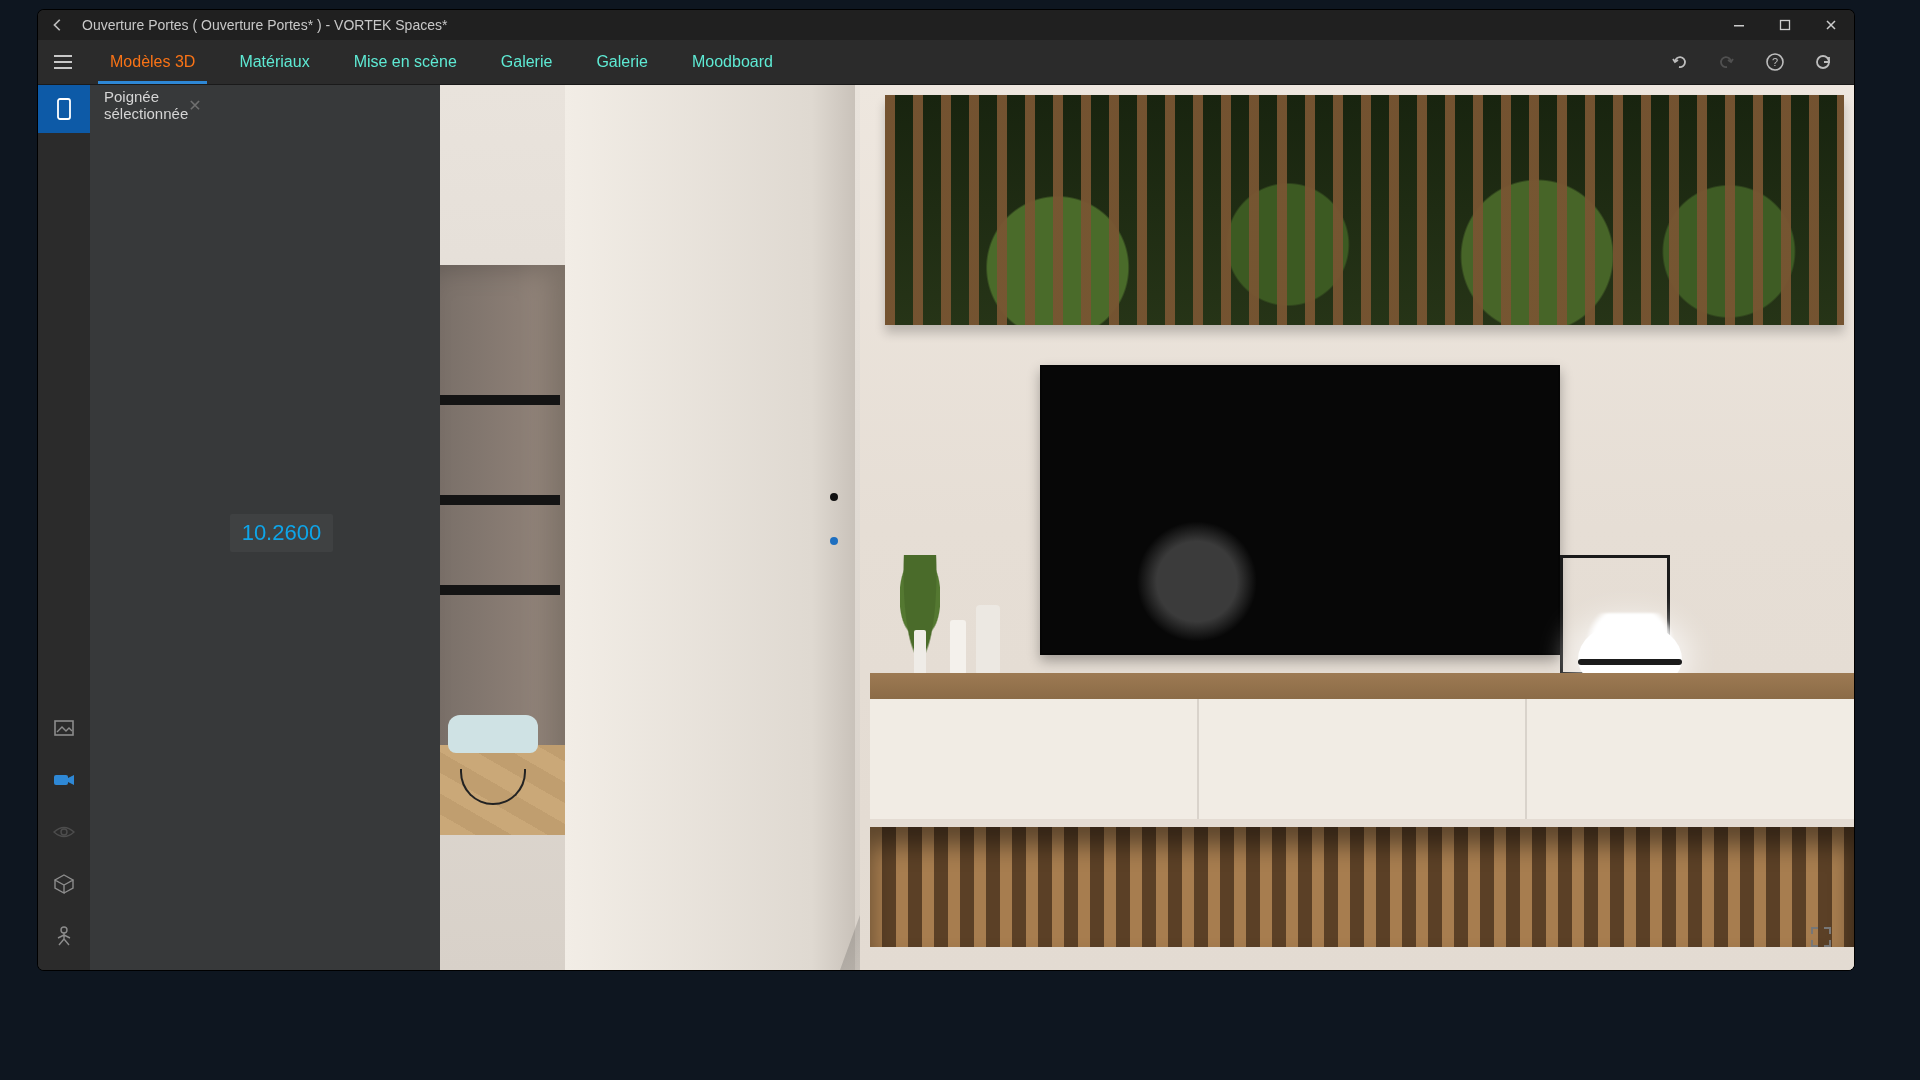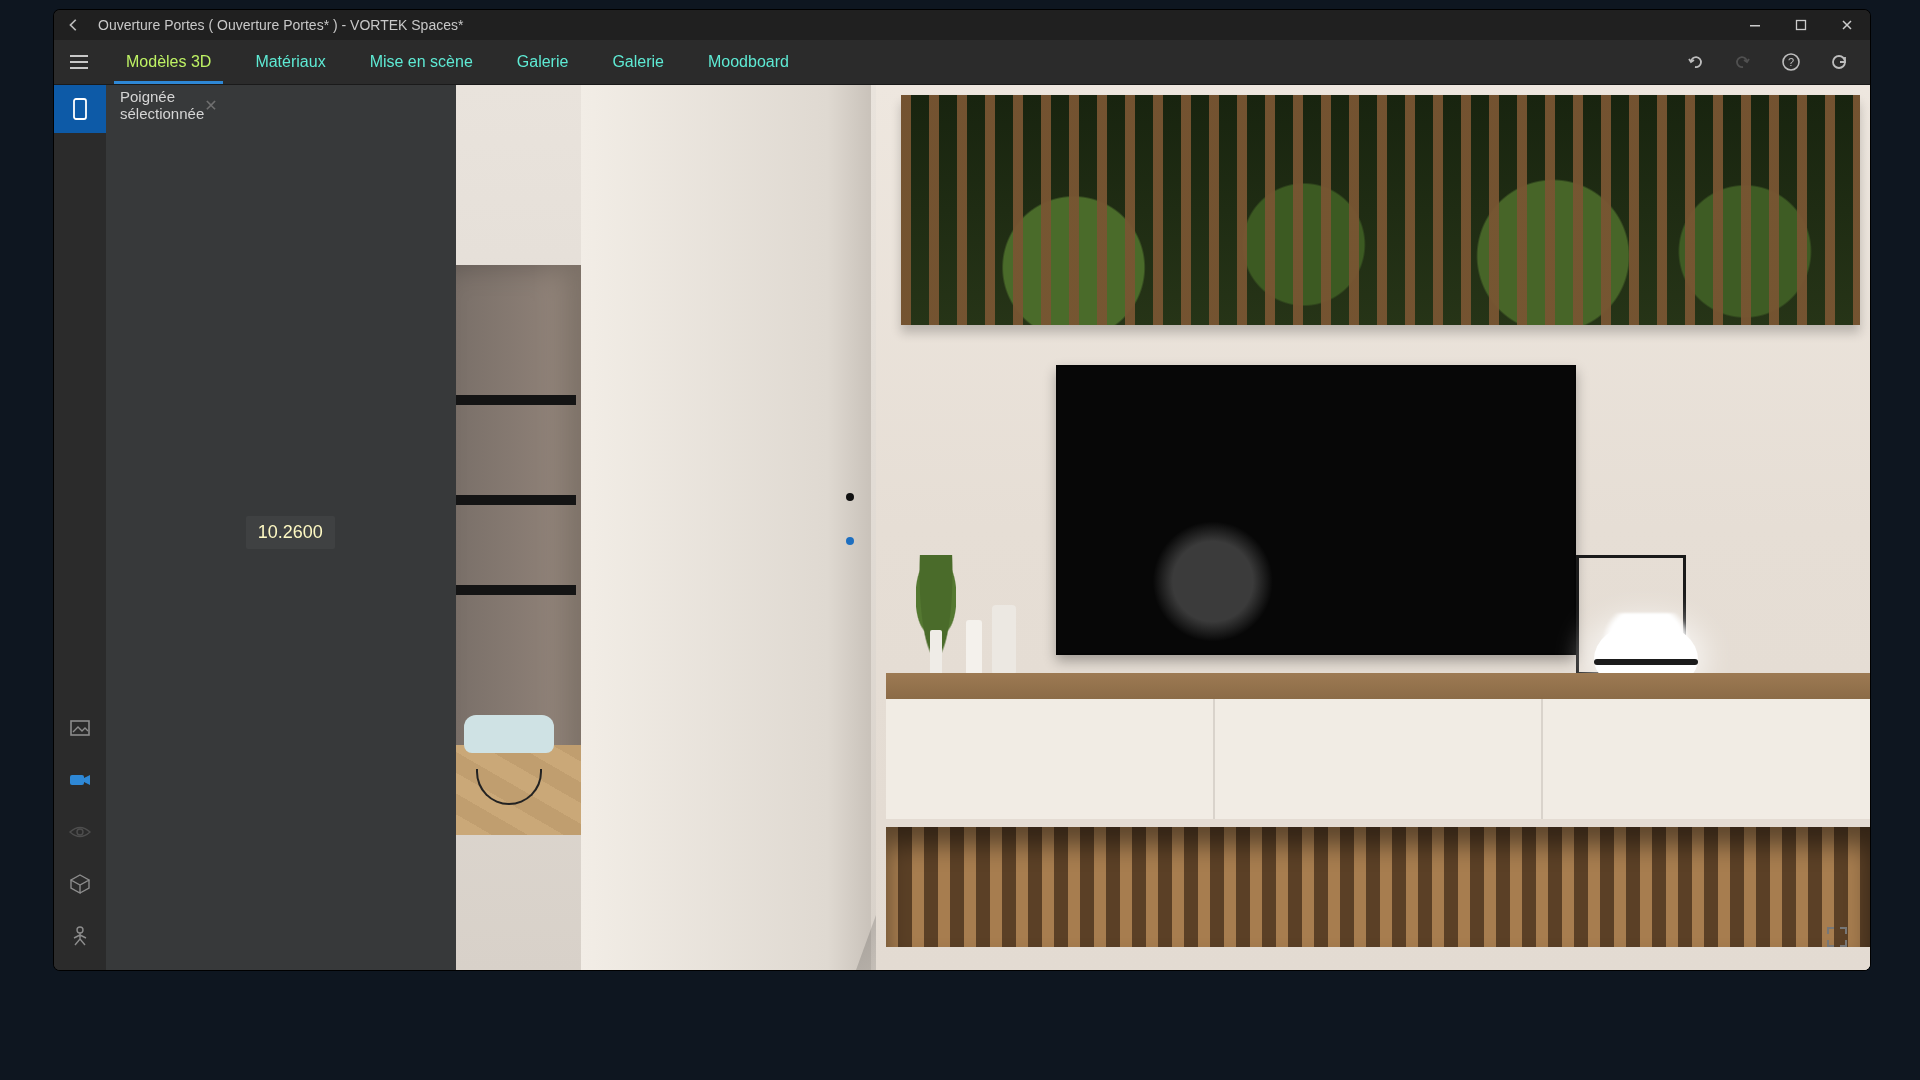--- a/index.html
+++ b/index.html
@@ -1,19 +1,19 @@
 <!DOCTYPE html>
 <html><head>
 <meta charset="utf-8">
 <style>
   * { box-sizing: border-box; margin: 0; padding: 0; font-family: "Segoe UI", Arial, sans-serif; }
   html, body { width: 1920px; height: 1080px; background: #0e1620; overflow: hidden; }
   .window {
     position: absolute;
-    left: 54px; top: 10px;
+    left: 38px; top: 10px;
     width: 1816px; height: 960px;
     background: #2b2b2b;
     border-radius: 6px;
     box-shadow: 0 0 0 1px #000;
     display: flex;
     flex-direction: column;
     overflow: hidden;
   }
   
   .titlebar {
@@ -43,21 +43,21 @@
     display:flex; align-items:center; justify-content:center;
     color:#c8c8c8;
   }
   .tab {
     padding: 0 22px;
     display:flex; align-items:center;
     color:#5eead4;
     font-size: 16px;
     position: relative;
   }
-  .tab.active { color:#bef264; }
+  .tab.active { color:#f97316; }
   .tab.active::after {
     content:"";
     position:absolute; left:10px; right:10px; bottom:0;
     height:3px; background:#2e88d6;
   }
   .tabs-spacer { flex:1; }
   .tabs-right { display:flex; align-items:center; gap:26px; padding-right:20px; color:#bdbdbd; }
   .tabs-right .ricon { width:22px; height:22px; display:flex; align-items:center; justify-content:center; }
   
   .body {
@@ -109,22 +109,22 @@
   .value-row {
     display:flex;
     align-items:center;
     padding: 10px 14px 0 14px;
     gap: 150px;
   }
   .value-box {
     background:#3f4142;
     padding:6px 12px;
     border-radius:2px;
-    font-size:18px;
-    color:#fef9c3;
+    font-size:22px;
+    color:#0ea5e9;
   }
   .time-box {
     background:#3f4142;
     padding:4px 10px;
     border-radius:2px;
     font-size:14px;
     color:#d0d0d0;
   }
   .slider-wrap {
     padding: 20px 14px 0 14px;

